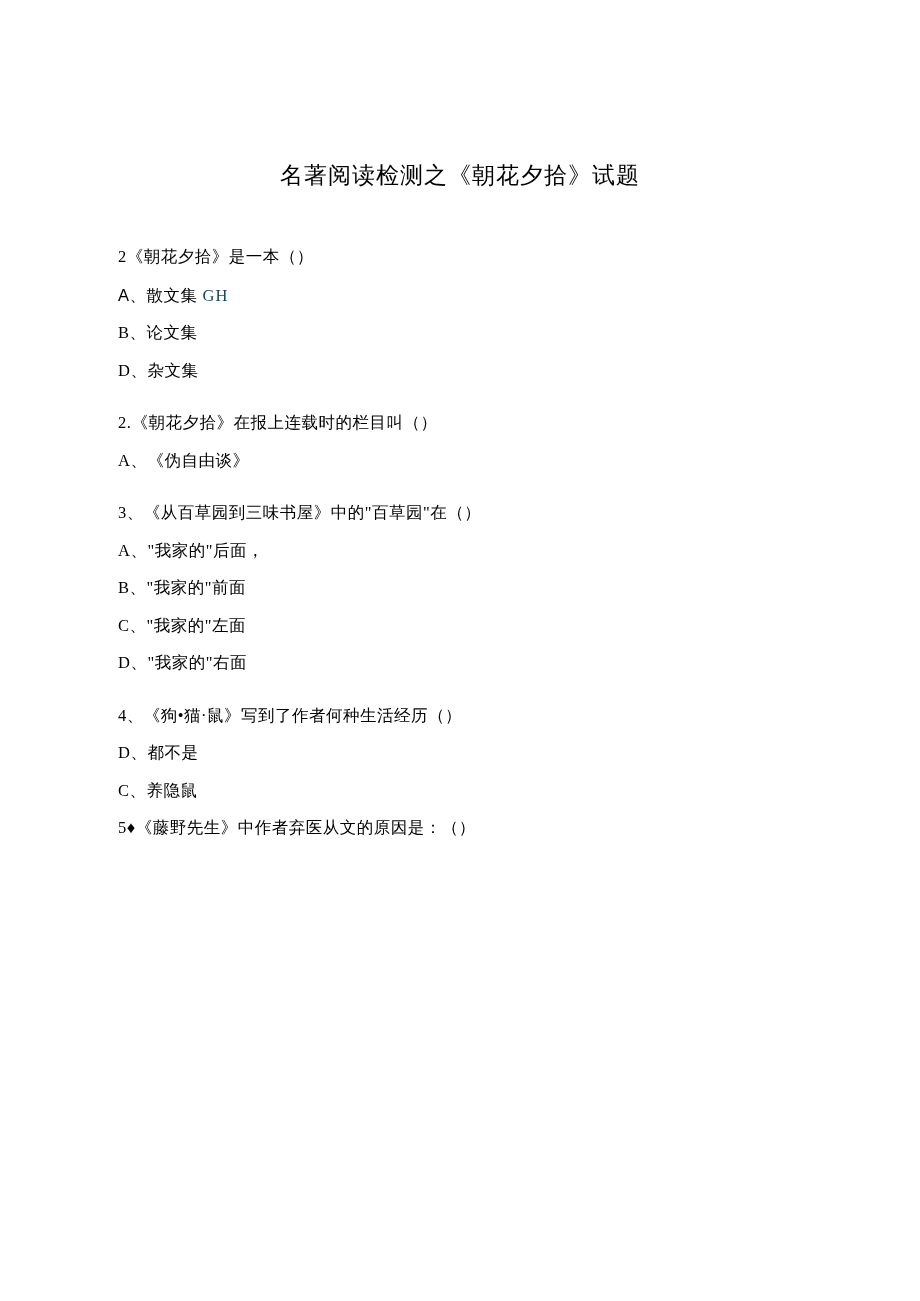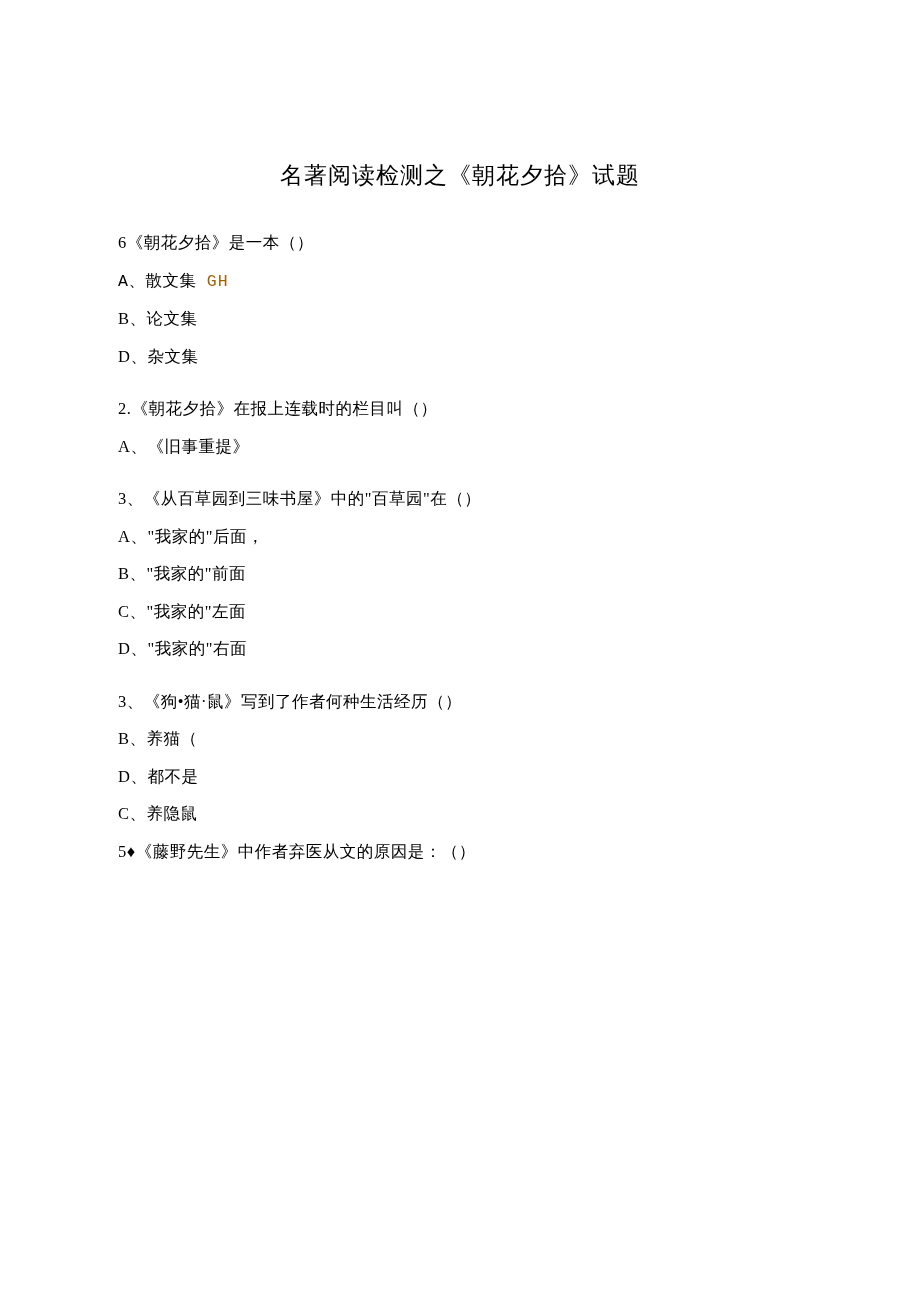--- a/index.html
+++ b/index.html
@@ -8,65 +8,64 @@
       height: 1301px;
       background: #ffffff;
       font-family: "SimSun", "宋体", serif;
       color: #000000;
       padding: 160px 118px 0 118px;
     }
     .title {
       text-align: center;
       font-size: 23px;
       font-weight: normal;
-      margin-bottom: 44px;
+      margin-bottom: 58px;
       letter-spacing: 1px;
     }
     .question-block {
       margin-bottom: 36px;
     }
     .line {
       font-size: 16.5px;
       line-height: 1.0;
       margin-bottom: 21px;
       letter-spacing: 0.5px;
     }
     .gh {
-      color: #a16207;
-      font-family: Liberation Mono, monospace;
+      color: #0c4a6e;
+      font-family: Liberation Serif, serif;
       letter-spacing: 1px;
     }
     .latin {
-      font-family: Liberation Mono, monospace;
+      font-family: Liberation Sans, sans-serif;
     }
   </style>
 </head>
 <body>
 
 <h1 class="title">名著阅读检测之《朝花夕拾》试题</h1>
 
 <div class="question-block">
-  <div class="line">6《朝花夕拾》是一本（）</div>
+  <div class="line">2《朝花夕拾》是一本（）</div>
   <div class="line"><span class="latin">A、散文集 </span><span class="gh">GH</span></div>
   <div class="line">B、论文集</div>
   <div class="line">D、杂文集</div>
 </div>
 
 <div class="question-block">
   <div class="line">2.《朝花夕拾》在报上连载时的栏目叫（）</div>
-  <div class="line">A、《旧事重提》</div>
+  <div class="line">A、《伪自由谈》</div>
 </div>
 
 <div class="question-block">
   <div class="line">3、《从百草园到三味书屋》中的"百草园"在（）</div>
   <div class="line">A、"我家的"后面，</div>
   <div class="line">B、"我家的"前面</div>
   <div class="line">C、"我家的"左面</div>
   <div class="line">D、"我家的"右面</div>
 </div>
 
 <div class="question-block" style="margin-bottom:0;">
-  <div class="line">3、《狗•猫·鼠》写到了作者何种生活经历（）</div>
-  <div class="line">B、养猫（</div>
+  <div class="line">4、《狗•猫·鼠》写到了作者何种生活经历（）</div>
   <div class="line">D、都不是</div>
   <div class="line">C、养隐鼠</div>
   <div class="line">5♦《藤野先生》中作者弃医从文的原因是：（）</div>
 </div>
 
 </body></html>

